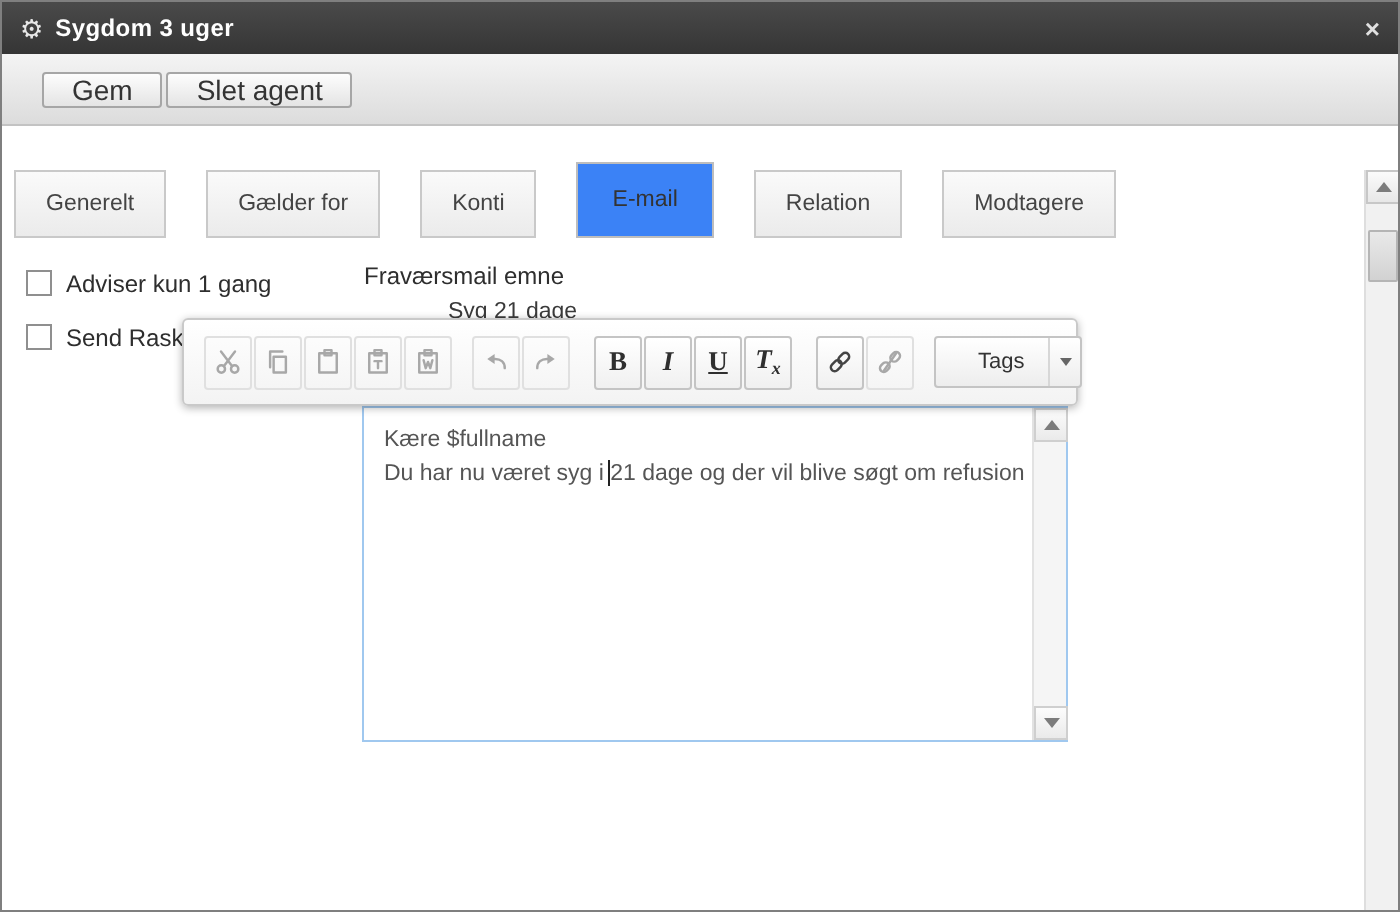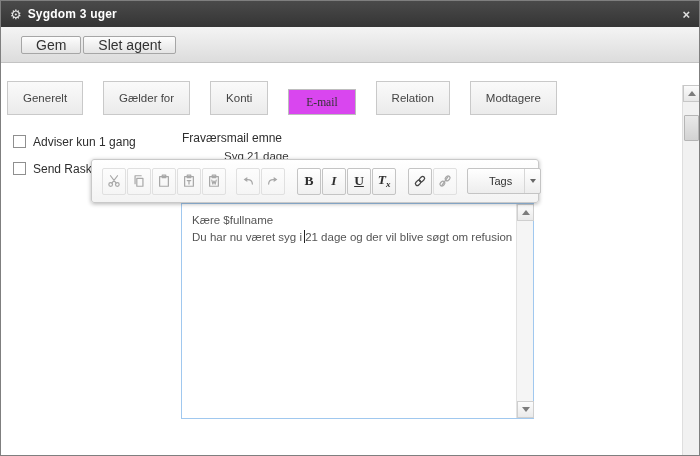--- a/index.html
+++ b/index.html
@@ -46,23 +46,22 @@
   .tabs {
     position:absolute; left:6px; top:80px; display:flex; align-items:flex-end; gap:20px;
   }
   .tab {
     font-size:11.5px; color:#444;
     background:linear-gradient(#fafafa,#ebebeb);
     border:1px solid #c9c9c9;
     padding:10px 15px; cursor:pointer; height:34px; display:flex; align-items:center;
   }
   .tab.active {
-    background:#d946ef; border-color:#bdbdbd; height:26px; color:#333;
+    background:#3b82f6; border-color:#bdbdbd; height:38px; color:#333;
     padding:10px 17px;
-    font-family:Liberation Serif, serif;
   }
 
   
   .win-scroll {
     position:absolute; right:0; top:84px; width:17px; height:372px;
     background:#f1f1f1; border-left:1px solid #dedede;
   }
   .win-scroll .sbtn {
     width:17px; height:17px; background:linear-gradient(#fbfbfb,#e7e7e7);
     border:1px solid #c7c7c7; display:flex; align-items:center; justify-content:center;
@@ -120,21 +119,21 @@
   }
   .tags-combo .tlabel { font-size:11px; color:#333; padding:0 10px 0 9px; flex:1; }
   .tags-combo .tarrow {
     width:16px; height:100%; border-left:1px solid #d7d7d7;
     display:flex; align-items:center; justify-content:center;
   }
   .tiny-down { width:0; height:0; border-left:3.5px solid transparent; border-right:3.5px solid transparent; border-top:4px solid #666; }
 
   
   .ed-body {
-    position:absolute; left:180px; top:202px; width:353px; height:216px;
+    position:absolute; left:180px; top:202px; width:353px; height:168px;
     background:#fff; border:1px solid #a0c8ef;
   }
   .ed-text {
     position:absolute; left:0; top:0; right:17px; bottom:0;
     padding:8px 10px; font-size:11.5px; line-height:17px; color:#555;
     cursor:text; overflow:hidden; white-space:nowrap;
   }
   .caret { position:absolute; left:122px; top:26px; width:1px; height:13px; background:#222; }
   .ed-scroll {
     position:absolute; right:0; top:0; width:17px; height:100%;

